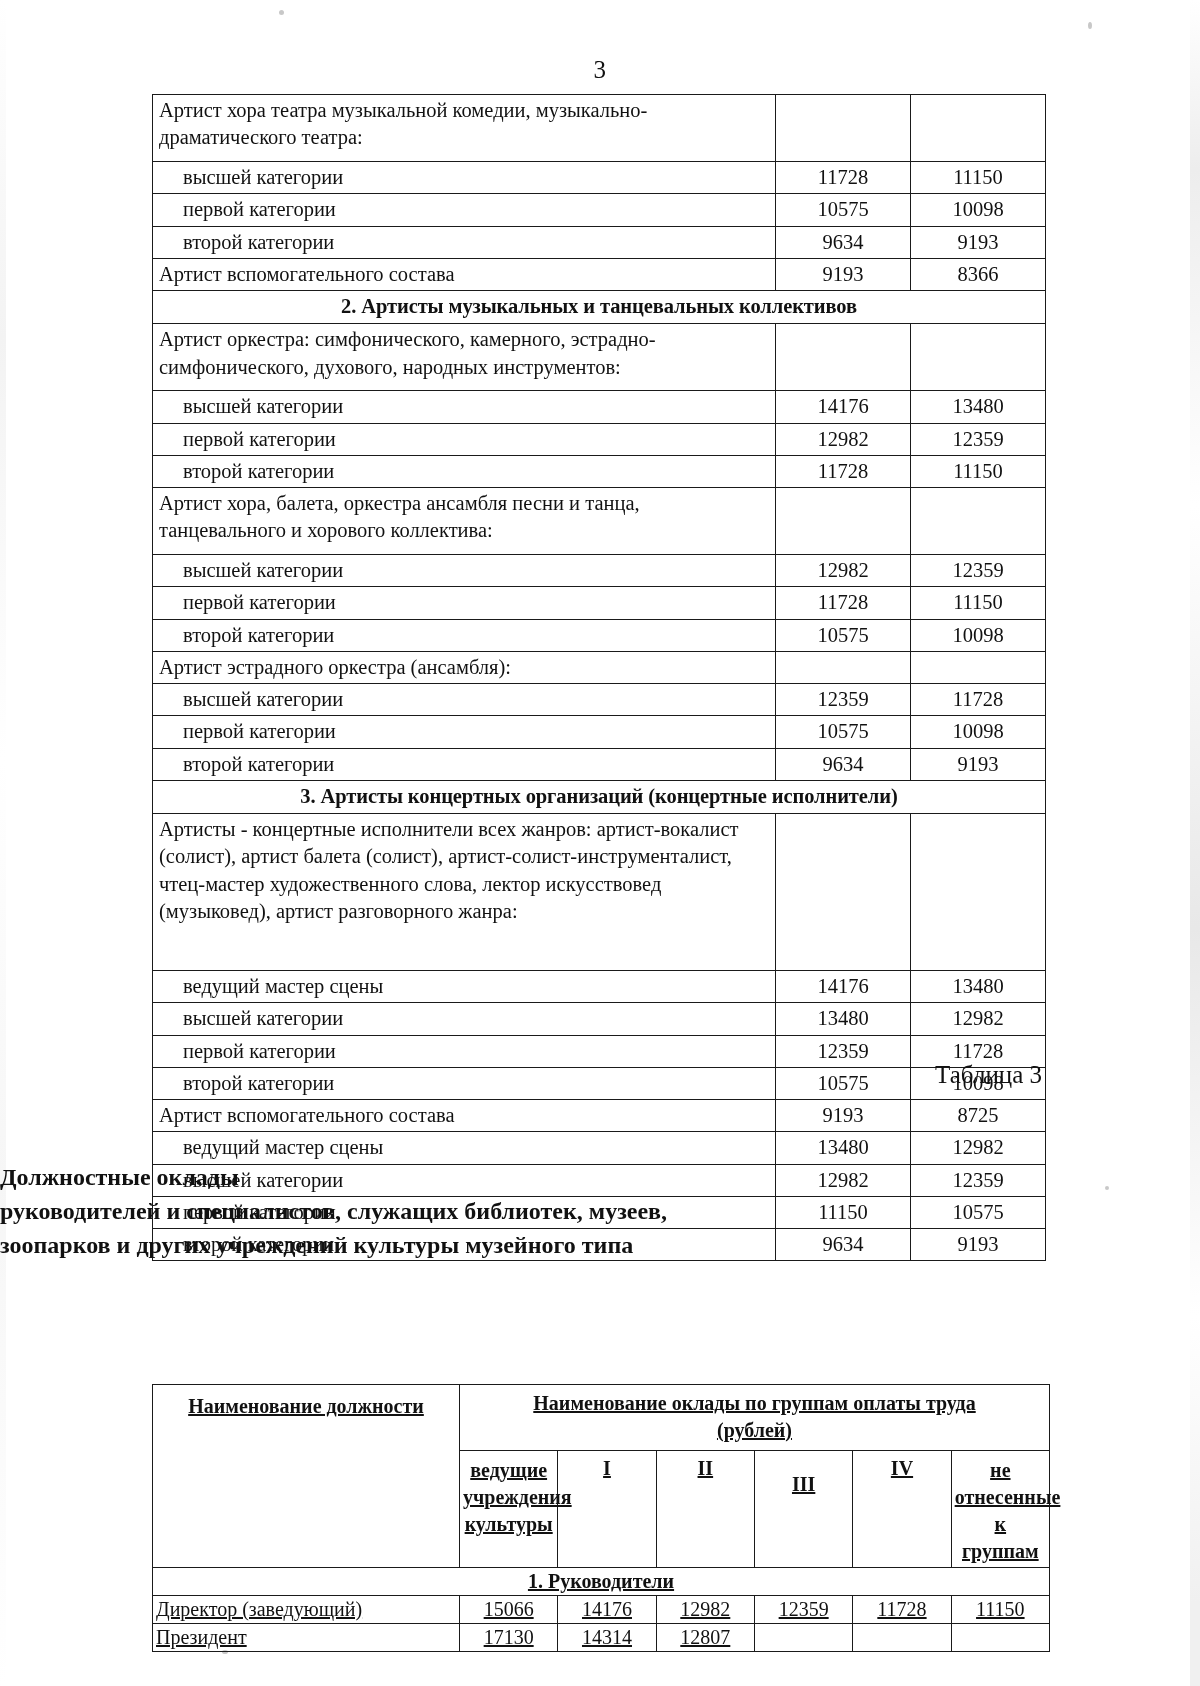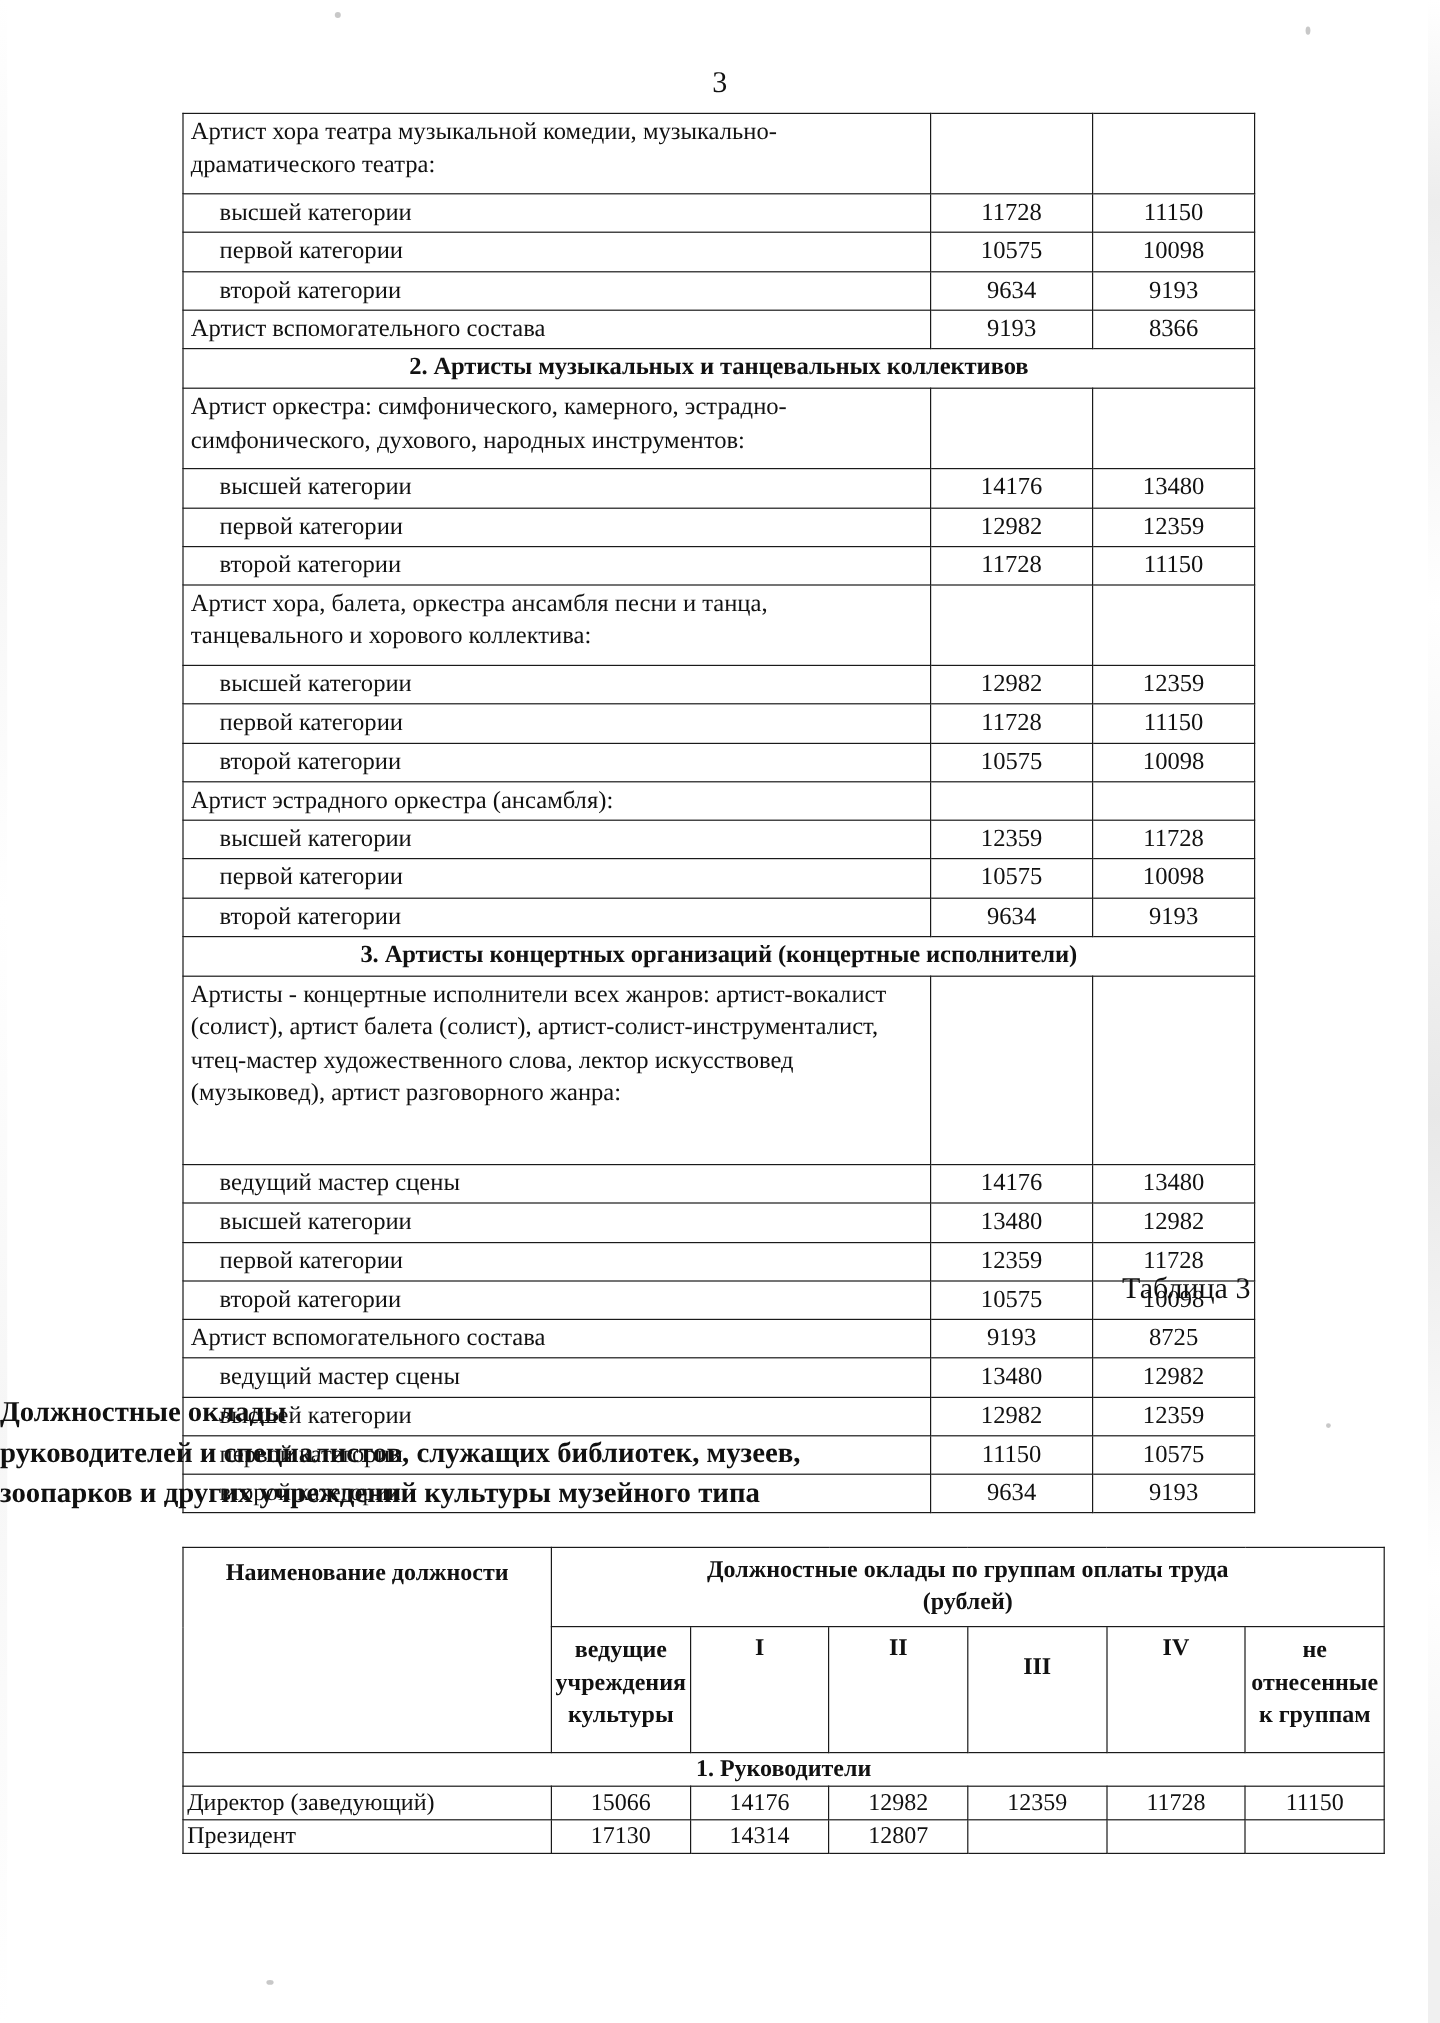--- a/index.html
+++ b/index.html
@@ -98,22 +98,23 @@
     text-align: left;
     font-weight: bold;
     font-size: 24px;
     line-height: 1.42;
   }
 
   
   .t2-wrap {
     position: absolute;
     left: 152px;
-    top: 1289px;
-    width: 1002px;
+    top: 1384px;
+    width: 898px;
+    text-decoration: underline;
   }
   table.doc2 {
     border-collapse: collapse;
     width: 100%;
     table-layout: fixed;
   }
   table.doc2 td {
     border: 1.6px solid #1a1a1a;
     font-size: 20px;
     padding: 2px 3px;
@@ -305,21 +306,21 @@
   <div>руководителей и специалистов, служащих библиотек, музеев,</div>
   <div>зоопарков и других учреждений культуры музейного типа</div>
 </div>
 
 <div class="t2-wrap">
   <table class="doc2">
     <tbody>
       <tr>
         <td class="t2-name hdr" rowspan="2" style="vertical-align:top;padding-top:8px;">Наименование должности</td>
         <td class="hdr" colspan="6" style="padding:5px 4px 6px;">
-          <span>Должностные оклады по группам оплаты труда</span><br>
+          <span>Наименование оклады по группам оплаты труда</span><br>
           <span>(рублей)</span>
         </td>
       </tr>
       <tr>
         <td class="t2-lead hdr" style="height:96px;padding-top:6px;">ведущие учреждения культуры</td>
         <td class="t2-g hdr-roman" style="padding-top:6px;">I</td>
         <td class="t2-g hdr-roman" style="padding-top:6px;">II</td>
         <td class="t2-g hdr-roman" style="padding-top:22px;">III</td>
         <td class="t2-g hdr-roman" style="padding-top:6px;margin-top:20px;">IV</td>
         <td class="t2-none hdr" style="padding-top:6px;">не отнесенные к группам</td>

